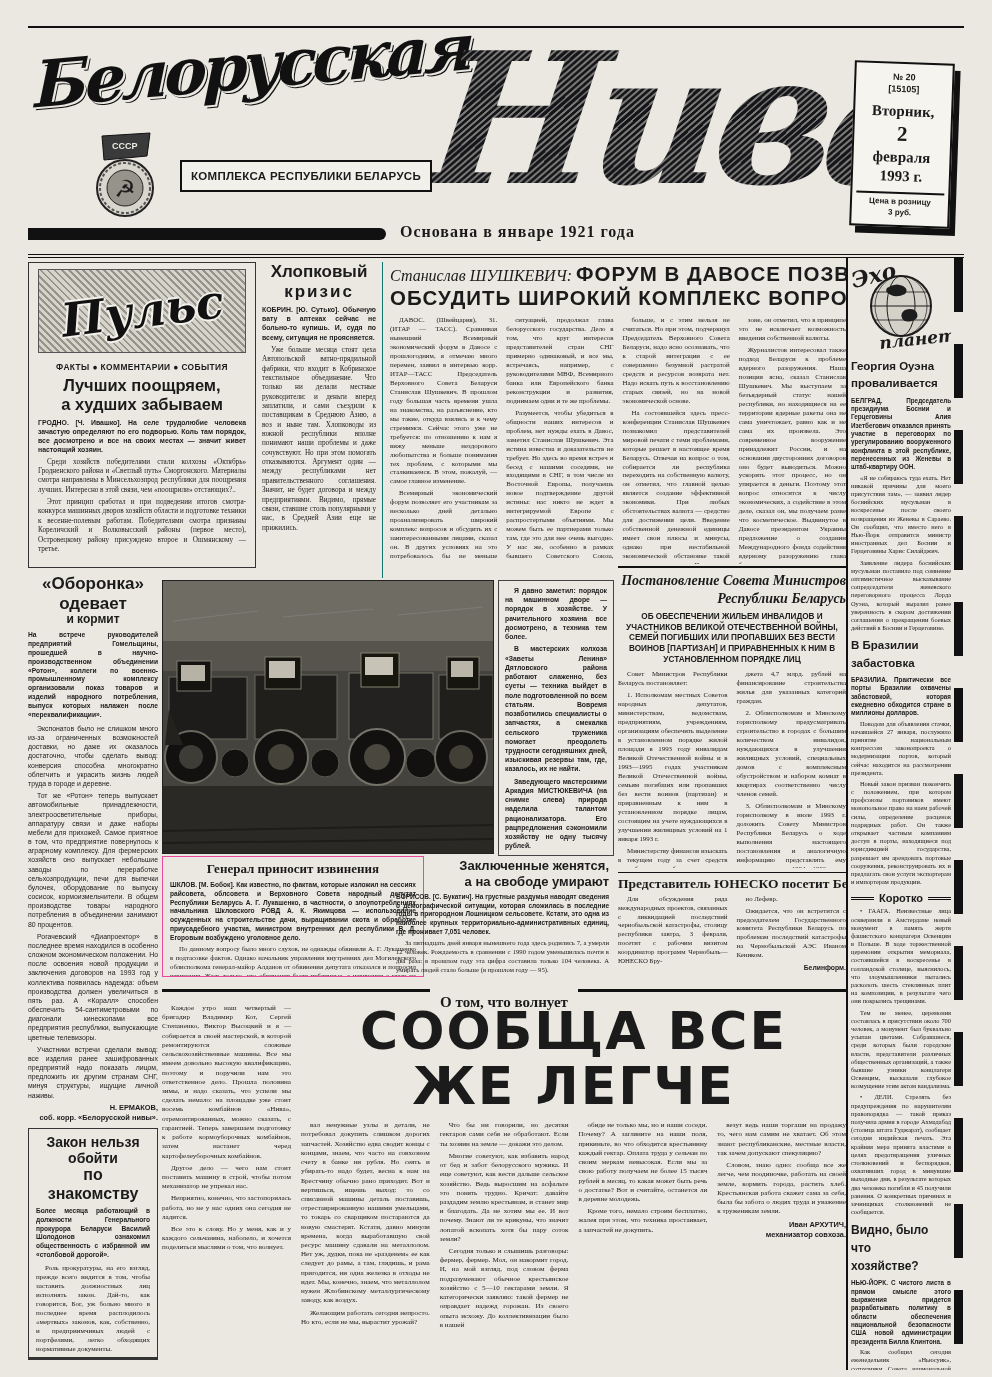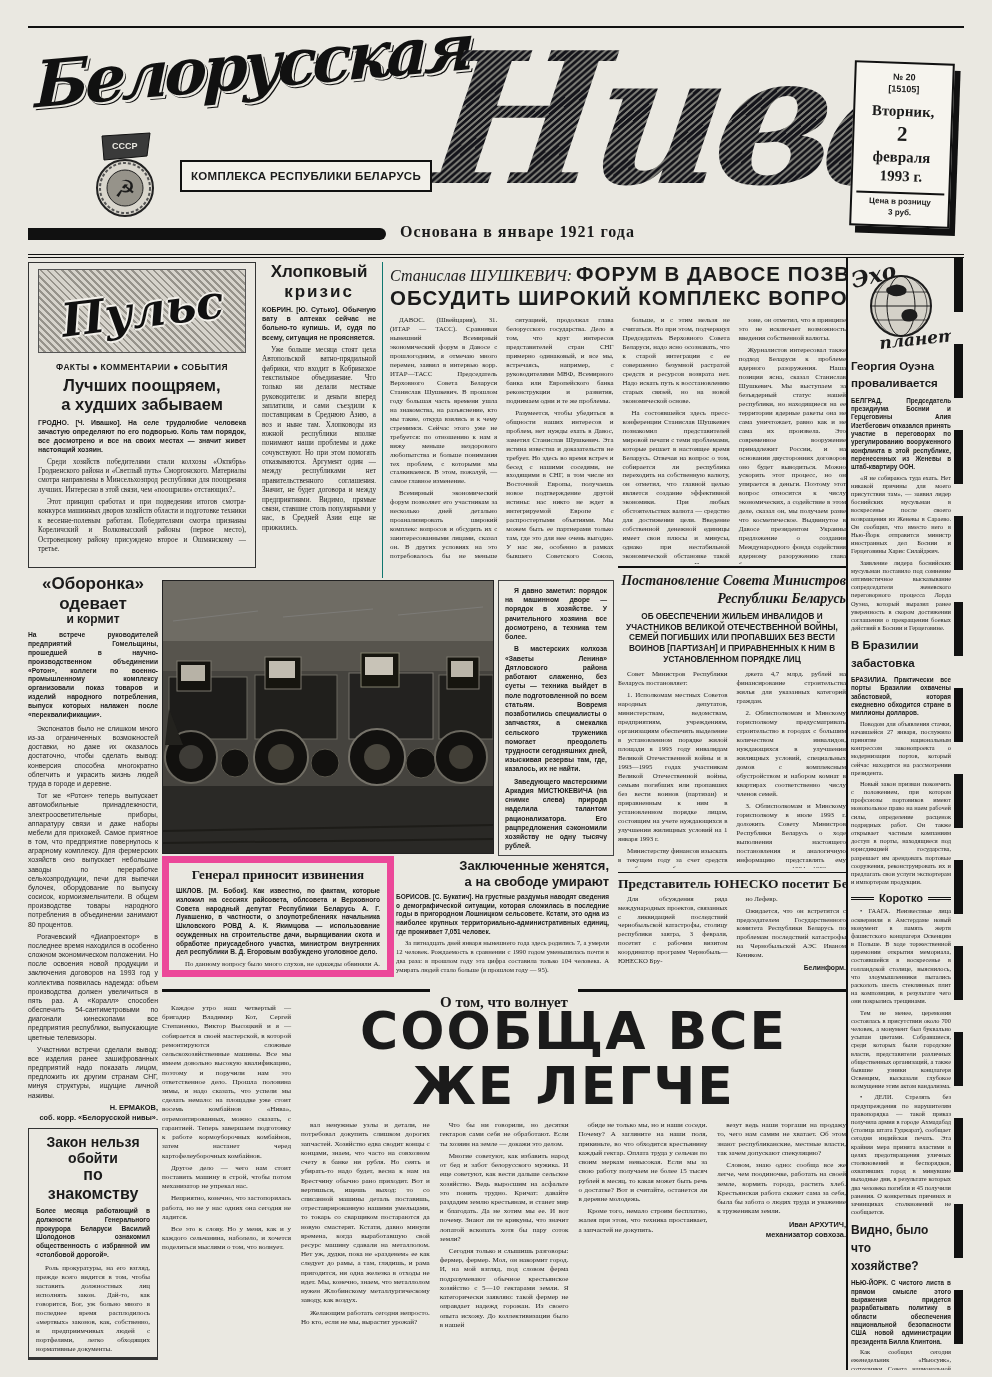--- a/index.html
+++ b/index.html
@@ -60,21 +60,21 @@
   .photo{left:162px;top:580px;width:332px;height:274px;border:1px solid #222;}
   .caption{left:498px;top:580px;width:116px;height:276px;border:1px solid #444;padding:5px 6px;}
   .caption .bt{font-family:"Liberation Sans",sans-serif;font-size:6.8px;font-weight:bold;line-height:1.36;}
   .decree{left:618px;top:566px;width:228px;height:302px;border-top:2px solid #111;padding-top:4px;}
   .decree-k{font-style:italic;font-weight:bold;font-size:14px;text-align:right;line-height:1.25;font-family:Liberation Serif, serif;}
   .decree-sub{font-family:"Liberation Sans",sans-serif;font-weight:bold;font-size:8.2px;text-align:center;
       line-height:1.3;margin:5px 0 5px;}
   .decree .bt{font-size:6.9px;}
   .unesco{left:618px;top:872px;width:228px;height:102px;border-top:1.5px solid #111;padding-top:3px;}
   .unesco-h{font-weight:bold;font-size:13.5px;text-align:center;white-space:nowrap;margin-bottom:3px;}
-  .general{left:162px;top:856px;width:232px;height:121px;border:7px solid #ec4899;padding:4px 7px;}
+  .general{left:162px;top:856px;width:262px;height:121px;border:1px solid #ec4899;padding:4px 7px;}
   .general-h{font-weight:bold;font-size:13px;text-align:center;margin-bottom:2px;}
   .general .lead{font-size:6.6px;}
   .general .bt{font-size:6.8px;}
   .prisoners{left:392px;top:856px;width:221px;height:121px;padding:2px 4px;}
   .prisoners-h{font-family:"Liberation Sans",sans-serif;font-weight:bold;font-size:13px;text-align:right;line-height:1.2;}
   .prisoners .lead{font-size:6.5px;}
   .prisoners .bt{font-size:6.7px;}
   .mainart{left:162px;top:980px;width:684px;height:392px;}
   .kicker-row{display:flex;align-items:center;gap:10px;height:20px;}
   .kicker-row .rule{flex:1;border-top:3px solid #111;}

